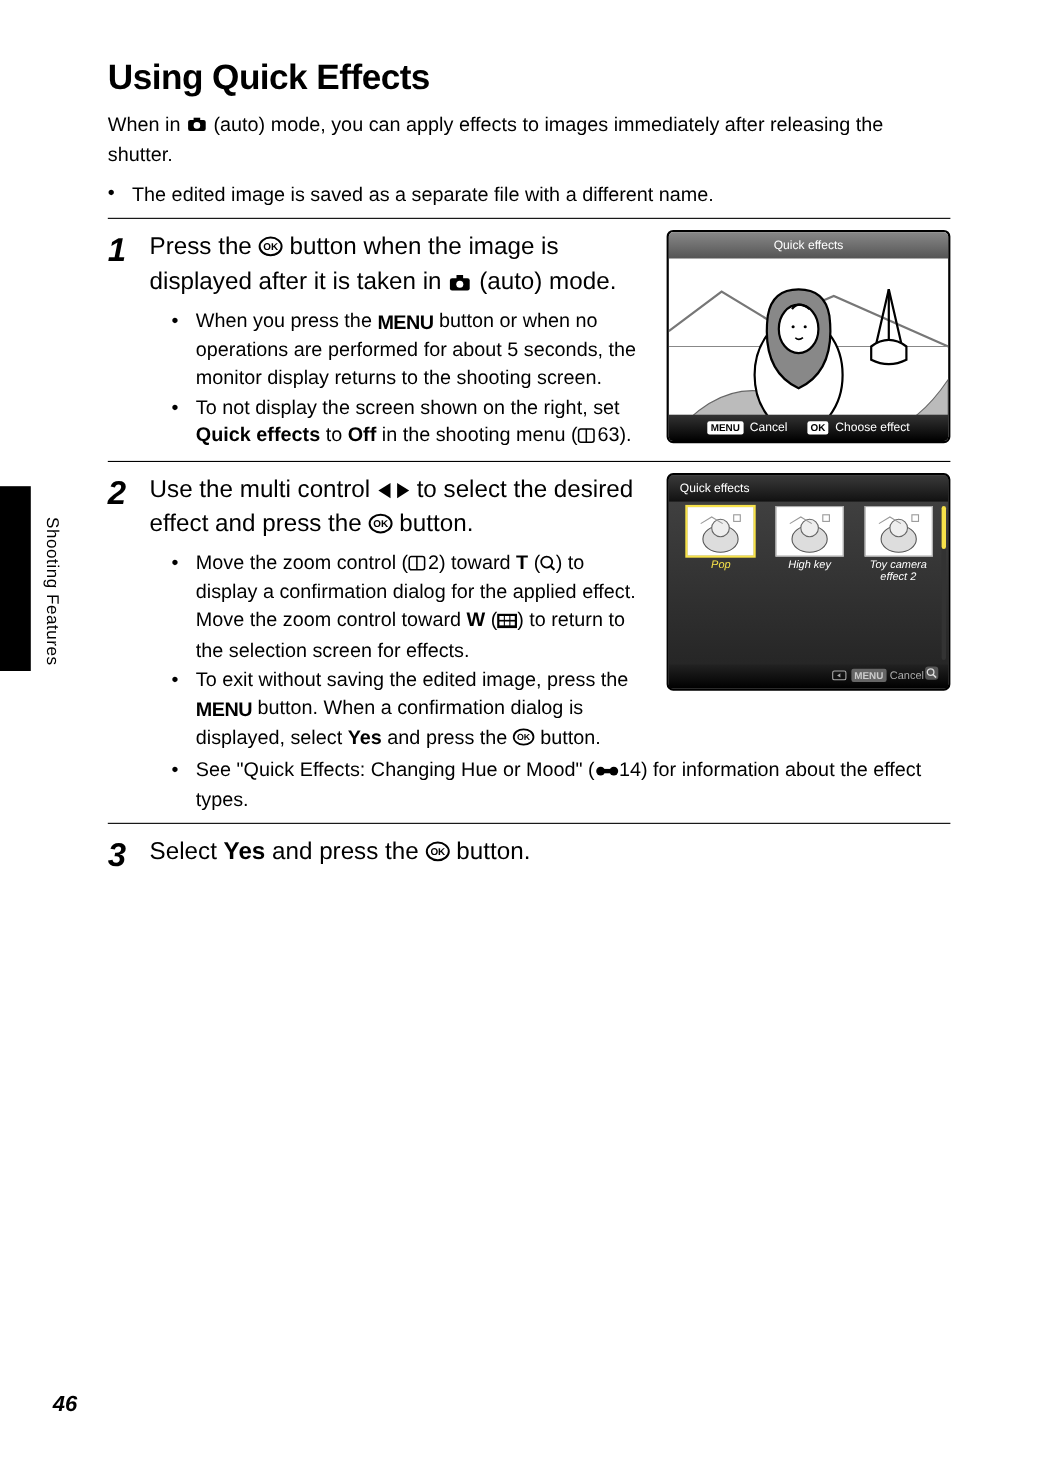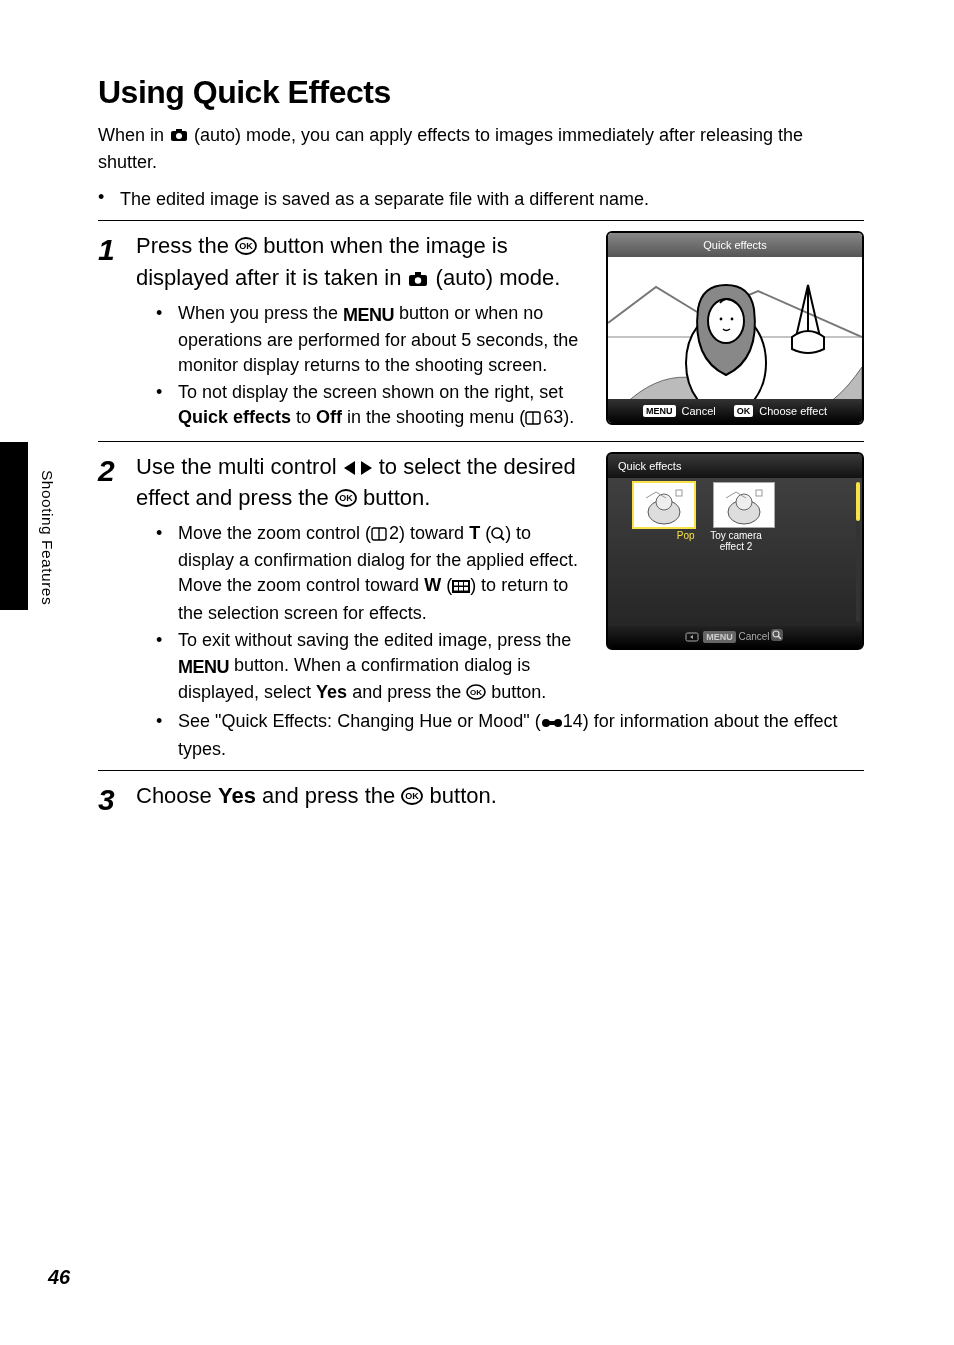--- a/index.html
+++ b/index.html
@@ -9,21 +9,21 @@
     padding: 0;
     width: 954px;
     height: 1345px;
     position: relative;
     color: #000;
     font-size: 18px;
     line-height: 1.4;
     box-sizing: border-box;
   }
   .page {
-    padding: 70px 90px 0 98px;
+    padding: 48px 90px 0 98px;
     position: relative;
     height: 100%;
     box-sizing: border-box;
   }
   .side-tab {
     position: absolute;
     left: 0;
     top: 442px;
     width: 28px;
     height: 168px;
@@ -142,37 +142,37 @@
   }
   .shot2 .grid {
     position:absolute; top:28px; left:8px; right:6px; bottom:26px;
     display: grid;
     grid-template-columns: repeat(3, 1fr);
     grid-template-rows: repeat(2, 1fr);
     gap: 2px 2px;
   }
   .thumb {
     position:relative;
-    display:flex; flex-direction:column; align-items:flex-end;
+    display:flex; flex-direction:column; align-items:center;font-style:italic;
   }
   .thumb .pic {
     width: 60px; height: 44px; background:#fff; border:1px solid #aaa;
     display:flex; align-items:center; justify-content:center;
   }
   .thumb .lbl {
     color:#fff; font-size:10px; text-align:center; line-height:1.15; margin-top:2px;
     min-height: 22px;
   }
   .thumb.sel .lbl { color:#f7e24a; }
   .thumb.sel .pic { outline: 2px solid #f7e24a; outline-offset:-1px; }
   .shot2 .foot2 {
     position:absolute; left:0; right:0; bottom:0; height:22px;
     background: linear-gradient(#222, #000);
     color:#aaa; font-size:10px; display:flex; align-items:center; padding: 0 8px;
-    justify-content: center;
+    justify-content: flex-end;
   }
   .shot2 .sidebar { position:absolute; right:2px; top:28px; width:4px; bottom:26px; }
   .shot2 .sidebar .track { position:absolute; inset:0; background:#333; border-radius:2px;}
   .shot2 .sidebar .hnd { position:absolute; left:0; right:0; top:0; height:28%; background:#f7e24a; border-radius:2px;}
   svg { overflow: visible; }
 </style>
 </head>
 <body>
 
 <div class="side-tab"></div>
@@ -290,20 +290,31 @@
             </div>
             <div class="thumb">
               <div class="pic">
                   <svg width="44" height="34">
                     <ellipse cx="22" cy="24" rx="16" ry="12" fill="#ddd" stroke="#555"></ellipse>
                     <circle cx="22" cy="14" r="8" fill="#eee" stroke="#666"></circle>
                     <polyline points="4,10 14,4 24,10" fill="none" stroke="#999"></polyline>
                     <rect x="34" y="2" width="6" height="6" fill="none" stroke="#999"></rect>
                   </svg>
                 </div>
+              <div class="lbl">High key</div>
+            </div>
+            <div class="thumb">
+              <div class="pic">
+                  <svg width="44" height="34">
+                    <ellipse cx="22" cy="24" rx="16" ry="12" fill="#ddd" stroke="#555"></ellipse>
+                    <circle cx="22" cy="14" r="8" fill="#eee" stroke="#666"></circle>
+                    <polyline points="4,10 14,4 24,10" fill="none" stroke="#999"></polyline>
+                    <rect x="34" y="2" width="6" height="6" fill="none" stroke="#999"></rect>
+                  </svg>
+                </div>
               <div class="lbl">Toy camera effect 2</div>
             </div>
           </div>
           <div class="sidebar">
               <div class="track"></div>
               <div class="hnd"></div>
             </div>
           <div class="foot2">
             <span>
               <svg width="14" height="10" class="inline-icon">
@@ -376,21 +387,21 @@
       <div style="clear:both"></div>
     </div>
   </div>
 
   <hr class="rule">
 
   <div class="step">
     <div class="step-num">3</div>
     <div class="step-body">
       <p class="step-head">
-        <span>Choose </span><span class="b">Yes</span><span> and press the </span><span class="inline-icon"><svg width="22" height="18">
+        <span>Select </span><span class="b">Yes</span><span> and press the </span><span class="inline-icon"><svg width="22" height="18">
               <ellipse cx="11" cy="9" rx="10" ry="8" fill="none" stroke="#000" stroke-width="1.8"></ellipse>
               <text x="11" y="12" text-anchor="middle" font-size="9" font-weight="700">OK</text>
             </svg></span><span> button.</span>
       </p>
     </div>
   </div>
 
 </div>
 
 <div class="page-num">46</div>

